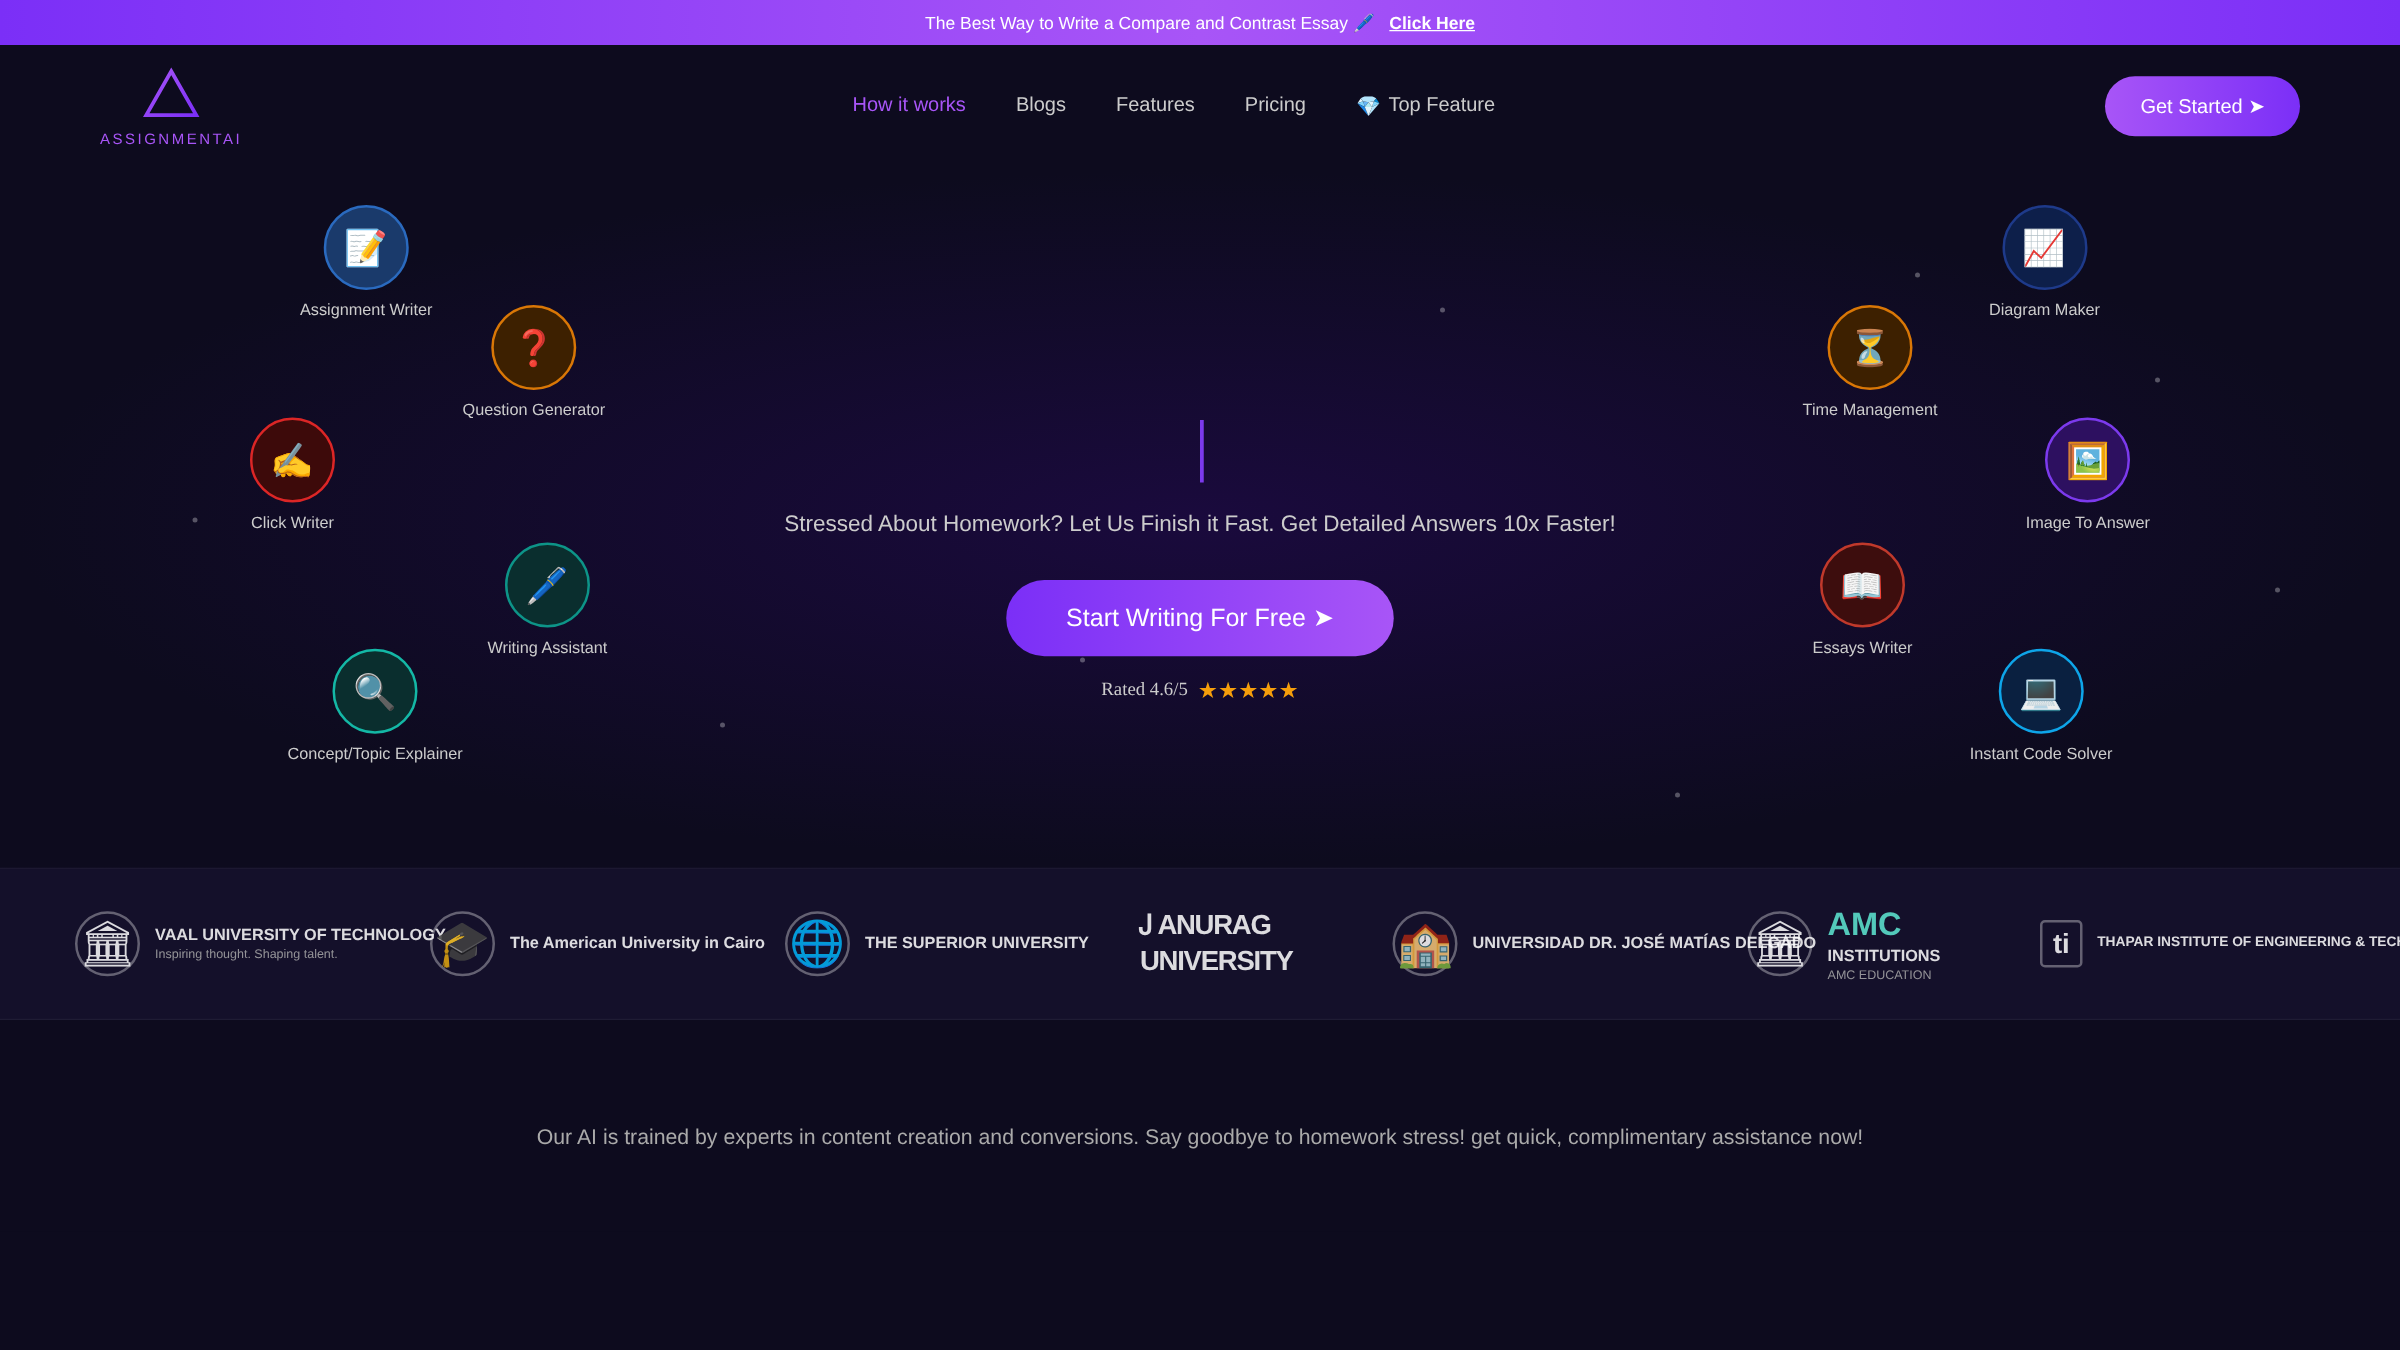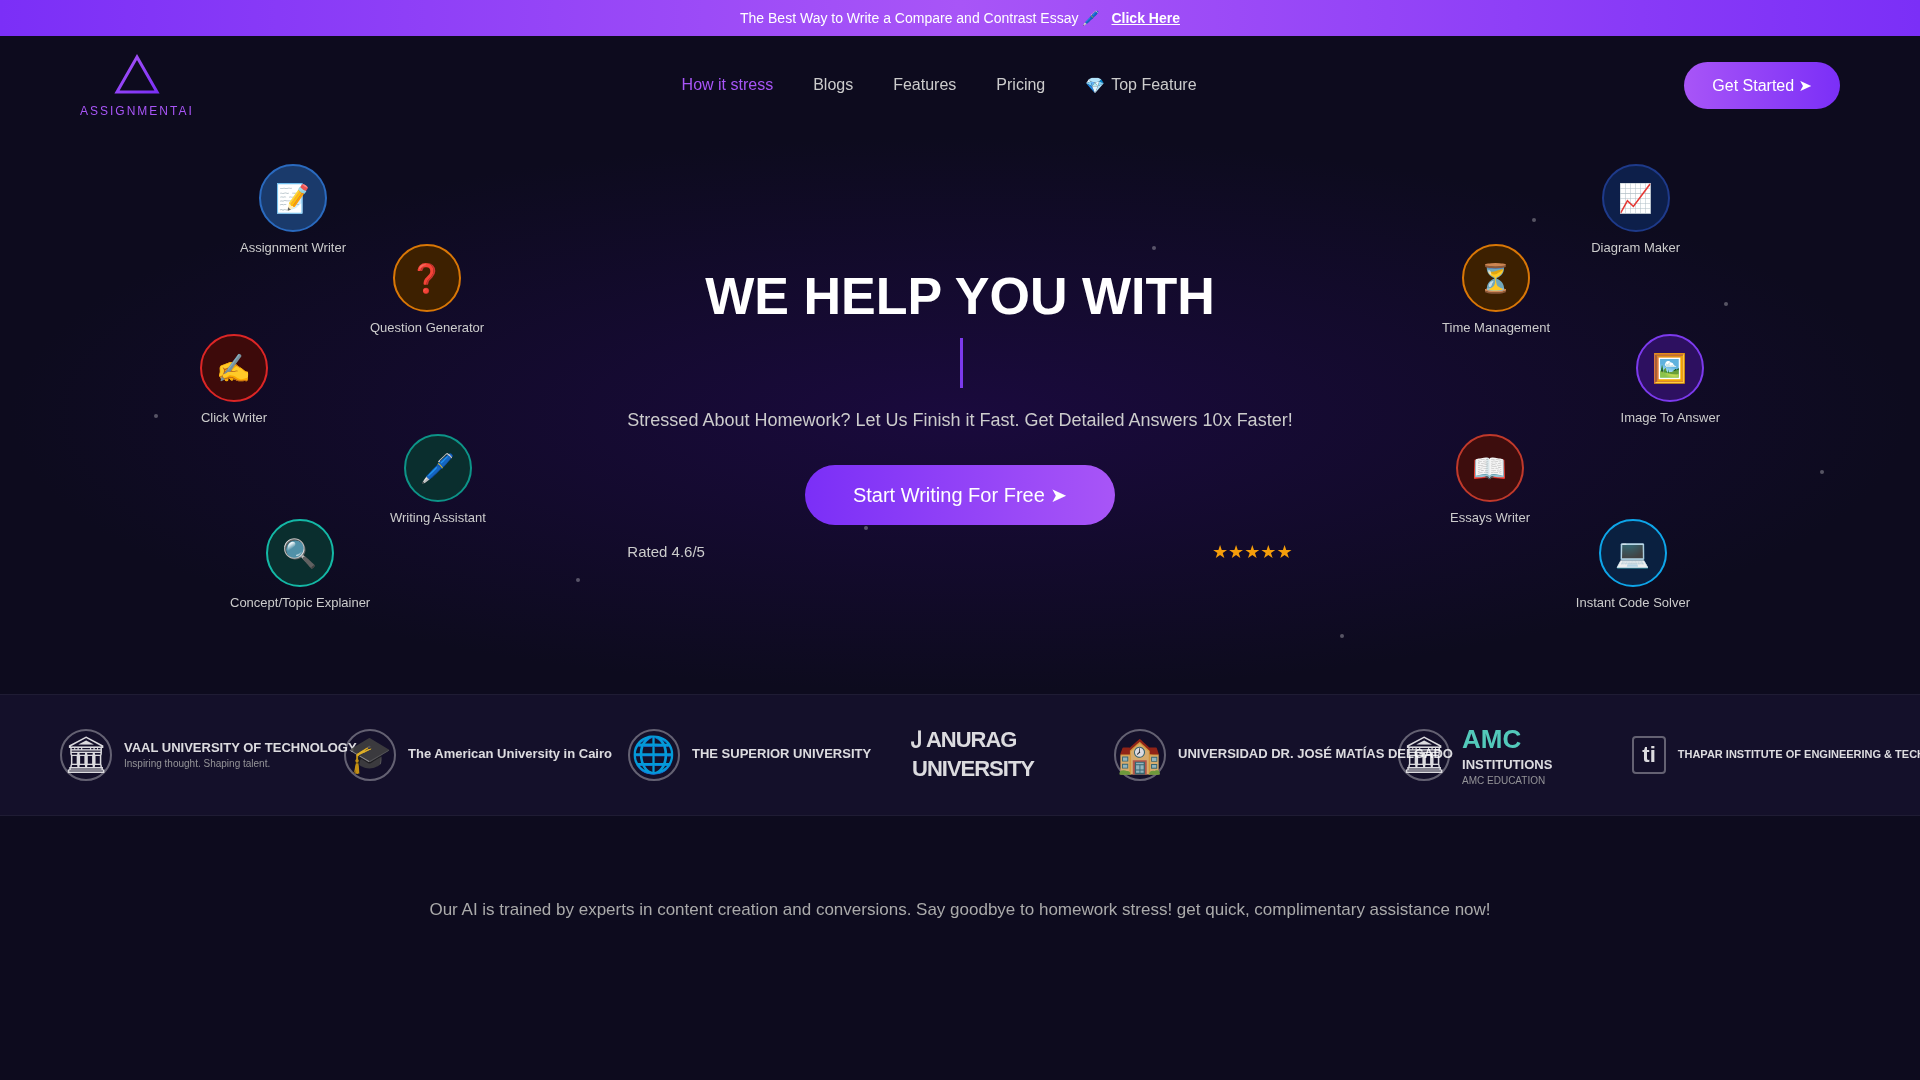--- a/index.html
+++ b/index.html
@@ -196,24 +196,25 @@
       cursor: pointer;
       display: inline-flex;
       align-items: center;
       gap: 10px;
       margin-bottom: 16px;
     }
 
     .rating-row {
       display: flex;
       align-items: center;
-      justify-content: space-between;
+      justify-content: center;
       gap: 8px;
       font-size: 15px;
       color: #ccc;
+      font-family: Liberation Serif, serif;
     }
 
     .stars {
       color: #f59e0b;
       font-size: 18px;
     }
 
     
     .dot {
       position: absolute;
@@ -346,21 +347,21 @@
       <polygon points="25,5 45,40 5,40" fill="none" stroke="url(#logoGrad)" stroke-width="3"></polygon>
       <line x1="25" y1="15" x2="25" y2="35" stroke="url(#logoGrad)" stroke-width="2.5"></line>
     </svg>
     <div class="logo-text">
       <span>ASSIGNMENT</span><span style="color:#a855f7">AI</span>
     </div>
   </div>
 
   <ul class="nav-links">
     <li>
-      <a href="#" class="active">How it stress</a>
+      <a href="#" class="active">How it works</a>
     </li>
     <li>
       <a href="#">Blogs</a>
     </li>
     <li>
       <a href="#">Features</a>
     </li>
     <li>
       <a href="#">Pricing</a>
     </li>
@@ -436,21 +437,21 @@
 
     <div class="feature-icon-item" style="top:385px;right:230px;">
       <div class="feature-icon-circle circle-cyan">💻</div>
       <span class="feature-icon-label">Instant Code Solver</span>
     </div>
 
   </div>
 
   <div class="hero-content">
     <h1 class="hero-title">
-      <span>WE HELP YOU WITH</span><br>
+      <br>
       <span class="typing-cursor"></span>
     </h1>
     <p class="hero-subtitle">Stressed About Homework? Let Us Finish it Fast. Get Detailed Answers 10x Faster!</p>
     <button class="start-btn">Start Writing For Free ➤</button>
     <div class="rating-row">
       <span>Rated 4.6/5</span>
       <span class="stars">★★★★★</span>
     </div>
   </div>
 

